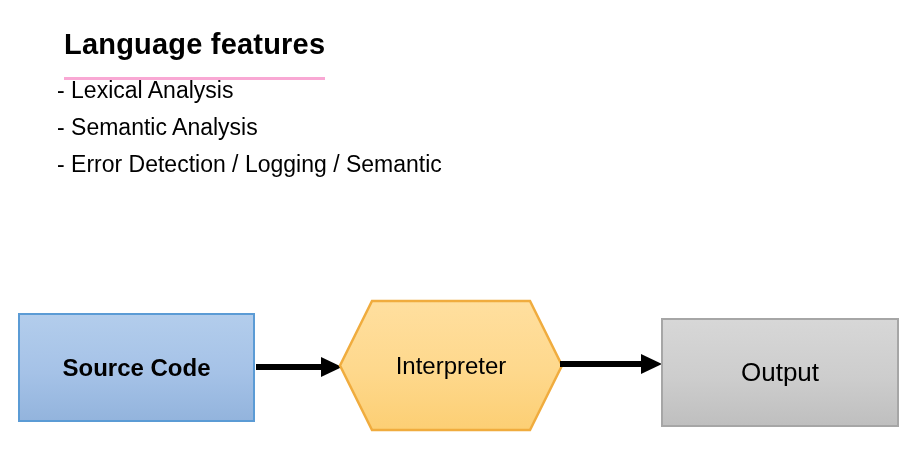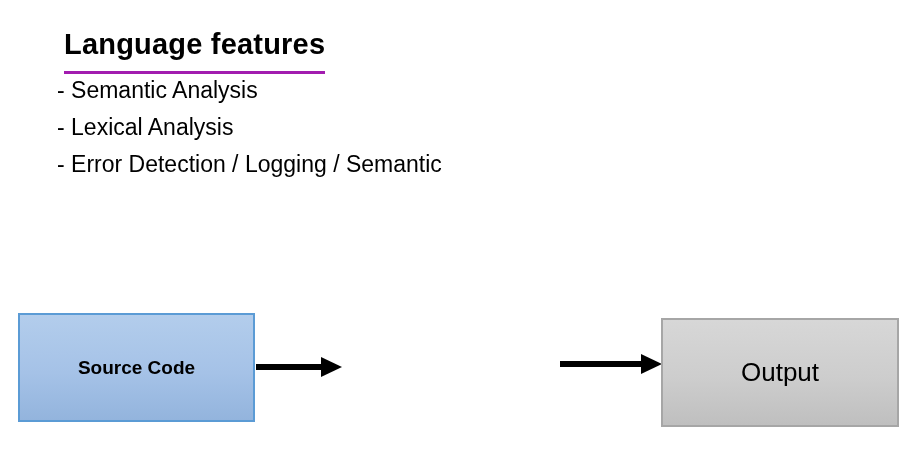--- a/index.html
+++ b/index.html
@@ -15,22 +15,22 @@
   }
 
   .title {
     position: absolute;
     left: 64px;
     top: 28px;
     font-size: 29px;
     font-weight: bold;
     letter-spacing: 0.2px;
     display: inline-block;
-    border-bottom: 3px solid #a21caf;
-    padding-bottom: 10px;
+    border-bottom: 3px solid #f9a8d4;
+    padding-bottom: 16px;
   }
 
   .feature-list {
     position: absolute;
     left: 57px;
     top: 72px;
     list-style: none;
   }
   .feature-list li {
     font-size: 23px;
@@ -50,21 +50,21 @@
     display: flex;
     align-items: center;
     justify-content: center;
   }
 
   .source-box {
     left: 18px; top: 313px;
     width: 237px; height: 109px;
     background: linear-gradient(180deg, #b3cdec 0%, #a5c2e7 55%, #93b4dd 100%);
     border: 2px solid #5b9bd5;
-    font-size: 19px;
+    font-size: 24px;
     font-weight: bold;
   }
 
   .output-box {
     left: 661px; top: 318px;
     width: 238px; height: 109px;
     background: linear-gradient(180deg, #d7d7d7 0%, #cdcdcd 55%, #bfbfbf 100%);
     border: 2px solid #a6a6a6;
     font-size: 26px;
     text-align: center;
@@ -91,36 +91,49 @@
   .arrow-2 { left: 558px; top: 351px; }
 </style>
 </head>
 <body>
 
 <div class="page">
 
   <div class="title">Language features</div>
 
   <ul class="feature-list">
+    <li>- Lexical Analysis</li>
     <li>- Semantic Analysis</li>
-    <li>- Lexical Analysis</li>
     <li>- Error Detection / Logging / Semantic</li>
   </ul>
 
   <div class="diagram">
 
     <div class="node-box source-box">
       <span>Source Code</span>
     </div>
 
     <svg class="arrow-svg arrow-1" width="88" height="26" viewBox="0 0 88 26">
       <line x1="1" y1="13" x2="68" y2="13" stroke="#000000" stroke-width="6"></line>
       <polygon points="66,3 87,13 66,23" fill="#000000"></polygon>
     </svg>
 
+    <div class="hex-wrap">
+      <svg width="226" height="133" viewBox="0 0 226 133">
+        <defs>
+          <linearGradient id="hexGrad" x1="0" y1="0" x2="0" y2="1">
+            <stop offset="0%" stop-color="#ffdf9f"></stop>
+            <stop offset="55%" stop-color="#fed88c"></stop>
+            <stop offset="100%" stop-color="#fccf74"></stop>
+          </linearGradient>
+        </defs>
+        <polygon points="2,66.5 34,2 192,2 224,66.5 192,131 34,131" fill="url(#hexGrad)" stroke="#f0ac3e" stroke-width="2.5" stroke-linejoin="miter"></polygon>
+      </svg>
+      <div class="hex-label">Interpreter</div>
+    </div>
 
     <svg class="arrow-svg arrow-2" width="106" height="26" viewBox="0 0 106 26">
       <line x1="2" y1="13" x2="85" y2="13" stroke="#000000" stroke-width="6"></line>
       <polygon points="83,3 104,13 83,23" fill="#000000"></polygon>
     </svg>
 
     <div class="node-box output-box">
       <span>Output</span>
     </div>
 

